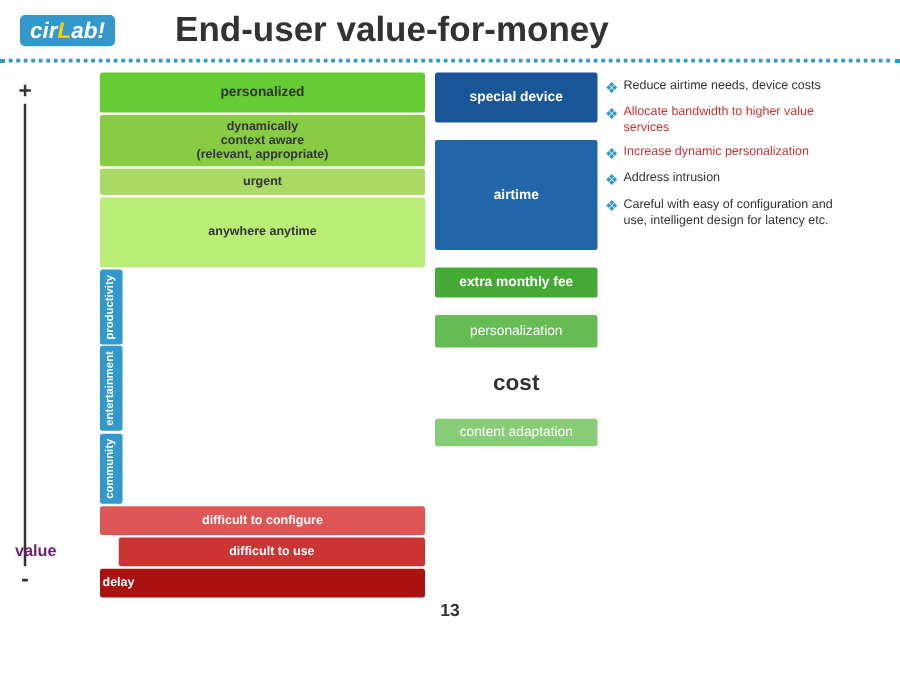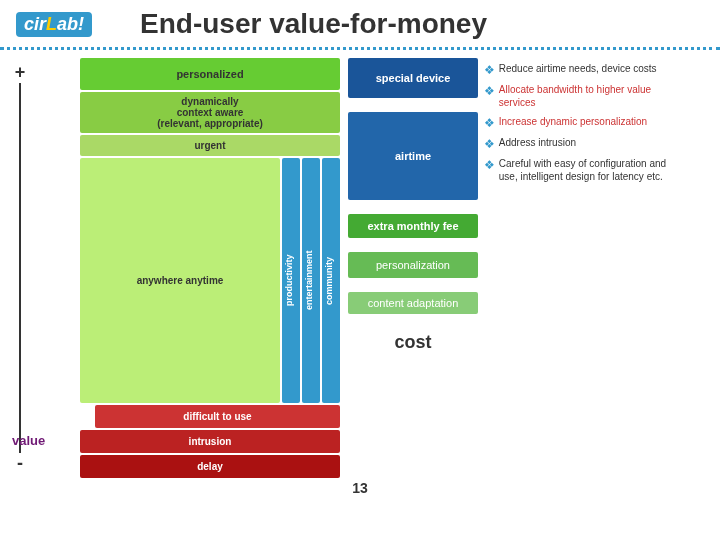--- a/index.html
+++ b/index.html
@@ -103,45 +103,45 @@
       <div style="background:#88cc44; color:#333; font-size:10px; font-weight:bold; text-align:center; padding:4px 2px; border-radius:2px;">
         <span>dynamically</span><br>
         <span>context aware</span><br>
         <span>(relevant, appropriate)</span>
       </div>
 
       <div style="background:#aad966; color:#333; font-size:10px; font-weight:bold; text-align:center; padding:5px 2px; border-radius:2px;">
         <span>urgent</span>
       </div>
 
-      <div style="display:flex; gap:2px; flex:1;">
+      <div style="display:flex; flex-direction:column; gap:2px; flex:1;">
         <div style="background:#bbee77; color:#333; font-size:10px; font-weight:bold; text-align:center; padding:4px 2px; border-radius:2px; flex:1; display:flex; align-items:center; justify-content:center;">
           <span>anywhere anytime</span>
         </div>
         <div style="background:#3399cc; color:#fff; font-size:9px; font-weight:bold; writing-mode:vertical-rl; transform:rotate(180deg); text-align:center; padding:4px 2px; border-radius:2px; width:18px;">
           <span>productivity</span>
         </div>
         <div style="background:#3399cc; color:#fff; font-size:9px; font-weight:bold; writing-mode:vertical-rl; transform:rotate(180deg); text-align:center; padding:4px 2px; border-radius:2px; width:18px;">
           <span>entertainment</span>
         </div>
         <div style="background:#3399cc; color:#fff; font-size:9px; font-weight:bold; writing-mode:vertical-rl; transform:rotate(180deg); text-align:center; padding:4px 2px; border-radius:2px; width:18px;">
           <span>community</span>
         </div>
       </div>
 
+      <div style="background:#dd5555; color:#fff; font-size:10px; font-weight:bold; text-align:center; padding:6px 2px; border-radius:2px;">
+        <span>difficult to configure</span>
+      </div>
 
       <div style="background:#cc3333; color:#fff; font-size:10px; font-weight:bold; text-align:center; padding:6px 2px; border-radius:2px;margin-left:15px;">
         <span>difficult to use</span>
       </div>
 
-      <div style="background:#bb2222; color:#fff; font-size:10px; font-weight:bold; text-align:center; padding:6px 2px; border-radius:2px;">
-        <span>intrusion</span>
-      </div>
-
-      <div style="background:#aa1111; color:#fff; font-size:10px; font-weight:bold; text-align:center; padding:6px 2px; border-radius:2px;">
+
+      <div style="background:#aa1111; color:#fff; font-size:10px; font-weight:bold; padding:6px 2px; border-radius:2px;">
         <span>delay</span>
       </div>
 
     </div>
   </div>
 
   <div style="display:flex; flex-direction:row; gap:6px; flex:1;">
 
     <div style="display:flex; flex-direction:column; gap:14px; width:130px;">
 
@@ -154,26 +154,26 @@
       </div>
 
       <div style="background:#44aa33; color:#fff; font-size:11px; font-weight:bold; text-align:center; padding:6px 4px; border-radius:2px;">
         <span>extra monthly fee</span>
       </div>
 
       <div style="background:#66bb55; color:#fff; font-size:11px; text-align:center; padding:7px 4px; border-radius:2px;">
         <span>personalization</span>
       </div>
 
+      <div style="font-size:18px; font-weight:bold; color:#333; text-align:center; padding:4px 0;">
+        <span>cost</span>
+      </div>
+
       <div style="background:#88cc77; color:#fff; font-size:11px; text-align:center; padding:5px 4px; border-radius:2px;">
         <span>content adaptation</span>
-      </div>
-
-      <div style="font-size:18px; font-weight:bold; color:#333; text-align:center; padding:4px 0;">
-        <span>cost</span>
       </div>
     </div>
 
     <div id="bullet-list" style="width:190px; padding-top:4px;">
     <div style="display: flex; gap: 4px; margin-bottom: 6px; align-items: flex-start;">
           <span style="color: rgb(51, 153, 204); font-size: 12px; flex-shrink: 0; margin-top: 1px;">❖</span>
           <span style="font-size: 10px; line-height: 1.3; color: rgb(51, 51, 51);">Reduce airtime needs, device costs</span>
         </div>
         <div style="display: flex; gap: 4px; margin-bottom: 6px; align-items: flex-start;">
           <span style="color: rgb(51, 153, 204); font-size: 12px; flex-shrink: 0; margin-top: 1px;">❖</span>

